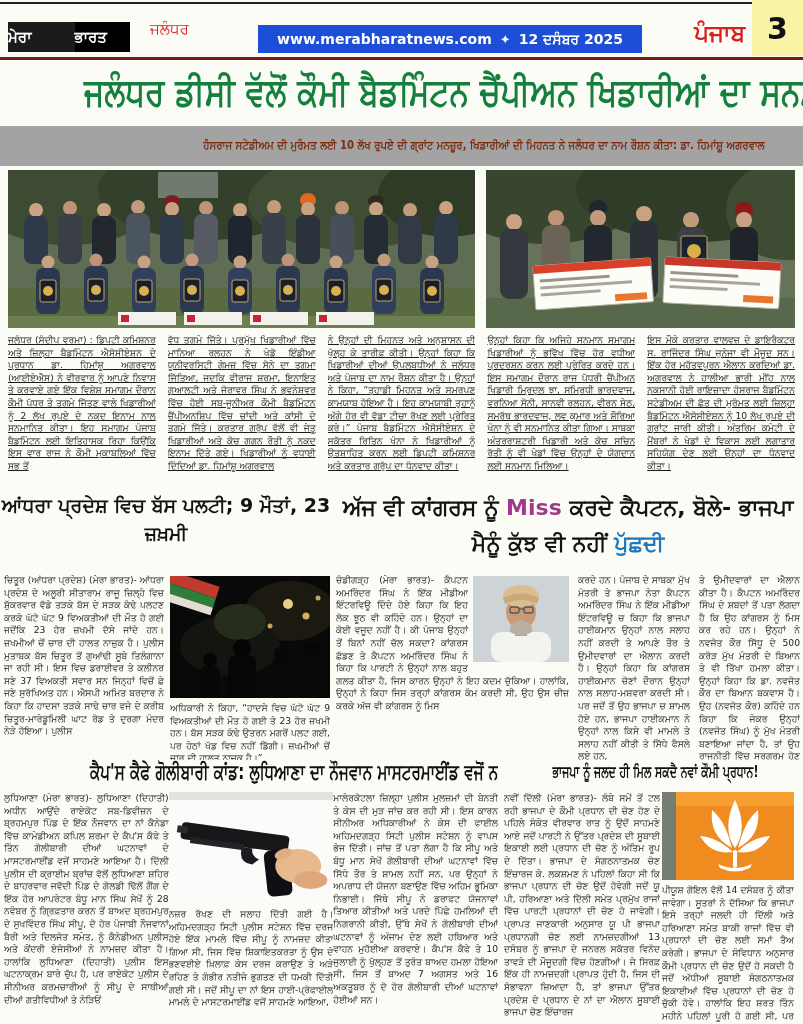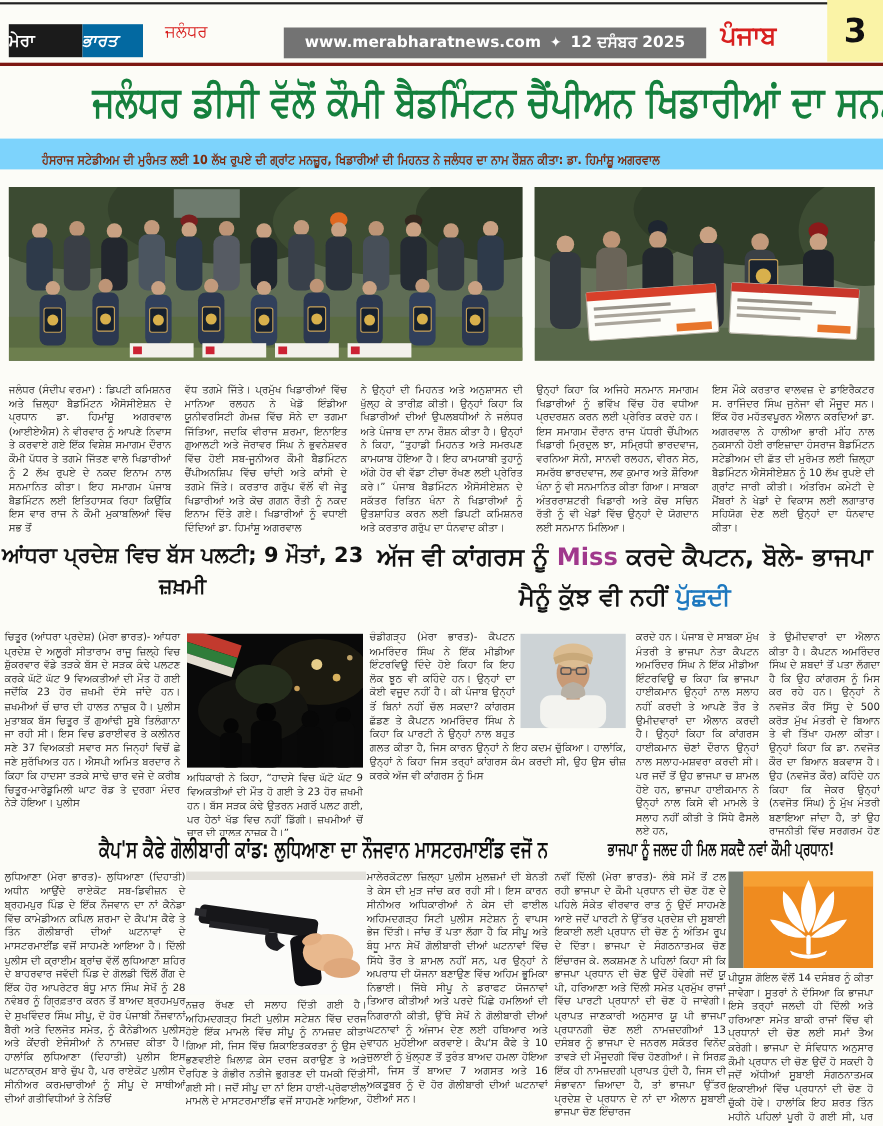--- a/index.html
+++ b/index.html
@@ -3,37 +3,37 @@
 <meta charset="utf-8">
 <style>
   html,body{margin:0;padding:0;background:#e8e8e4;}
   .page{position:relative;width:803px;height:1024px;background:#fcfcf7;overflow:hidden;
         font-family:"DejaVu Sans","Liberation Sans",sans-serif;color:#1c1c1c;}
   .abs{position:absolute;}
   
   .topline{left:0;top:2px;width:803px;height:2px;background:#222;}
   .brandbox{left:8px;top:22px;width:122px;height:30px;display:flex;font-weight:bold;font-size:15px;line-height:30px;text-align:left;}
   .brandbox .bl{background:#1b1b1b;color:#fff;flex:1.2;}
-  .brandbox .br{background:#0369a1;color:#fff;flex:1;font-style:italic;}
+  .brandbox .br{background:#000000;color:#fff;flex:1;}
   .edition{left:150px;top:20px;width:105px;font-size:15px;font-weight:400;color:#d8201f;}
-  .infobar{left:258px;top:25px;width:384px;height:28px;background:#737373;color:#fff;display:flex;align-items:center;justify-content:center;gap:8px;font-weight:bold;font-size:14px;}
+  .infobar{left:258px;top:25px;width:384px;height:28px;background:#1d4ed8;color:#fff;display:flex;align-items:center;justify-content:center;gap:8px;font-weight:bold;font-size:14px;}
   .diamond{font-size:13px;}
-  .region{left:655px;top:20px;width:90px;font-size:23px;font-weight:800;color:#d8201f;}
+  .region{left:655px;top:20px;width:90px;font-size:23px;font-weight:800;color:#d8201f;text-align:right;}
   .pagebox{left:752px;top:0;width:51px;height:56px;background:#faf3a6;display:flex;align-items:center;justify-content:center;font-size:30px;font-weight:800;color:#111;}
   .headrule{left:0;top:57px;width:803px;height:3px;background:#7d1712;}
   
   .lead-head{left:0;top:62px;width:803px;height:60px;font-size:38px;font-weight:800;color:#15803d;
              text-align:center;line-height:60px;white-space:nowrap;overflow:hidden;}
   .lead-head .sq{display:inline-block;transform:scaleX(.82);transform-origin:center;}
-  .subhead{left:0;top:126px;width:803px;height:28px;background:#7dd3fc;color:#7c2d10;font-weight:bold;
-           font-size:11.5px;text-align:left;line-height:38px;white-space:nowrap;overflow:hidden;}
+  .subhead{left:0;top:126px;width:803px;height:40px;background:#a3a3a3;color:#7c2d10;font-weight:bold;
+           font-size:11.5px;text-align:right;line-height:38px;white-space:nowrap;overflow:hidden;}
   .subhead .sq{display:inline-block;transform:scaleX(.88);transform-origin:center;}
   .photoL{left:8px;top:170px;width:467px;height:158px;}
   .photoR{left:486px;top:170px;width:309px;height:158px;}
-  .lead-cols{left:8px;top:349px;width:787px;height:152px;display:grid;grid-template-columns:repeat(5,1fr);gap:12px;}
+  .lead-cols{left:8px;top:334px;width:787px;height:152px;display:grid;grid-template-columns:repeat(5,1fr);gap:12px;text-decoration:underline;}
   .col{font-size:9.2px;line-height:1.37;text-align:justify;overflow:hidden;color:#222;}
   
   .bus-head{left:0;top:492px;width:332px;height:78px;font-size:19px;font-weight:800;color:#121212;text-align:center;line-height:1.45;overflow:hidden;}
   .bus-col1{left:4px;top:574px;width:160px;height:186px;}
   .bus-photo{left:170px;top:576px;width:160px;height:122px;}
   .bus-col2{left:170px;top:702px;width:160px;height:58px;}
   
   .cap-head{left:336px;top:490px;width:464px;height:80px;font-size:22px;font-weight:800;color:#121212;text-align:center;line-height:1.65;overflow:hidden;}
   .cap-head .miss{color:#a0388c;}
   .cap-head .blue{color:#1d78bf;}

